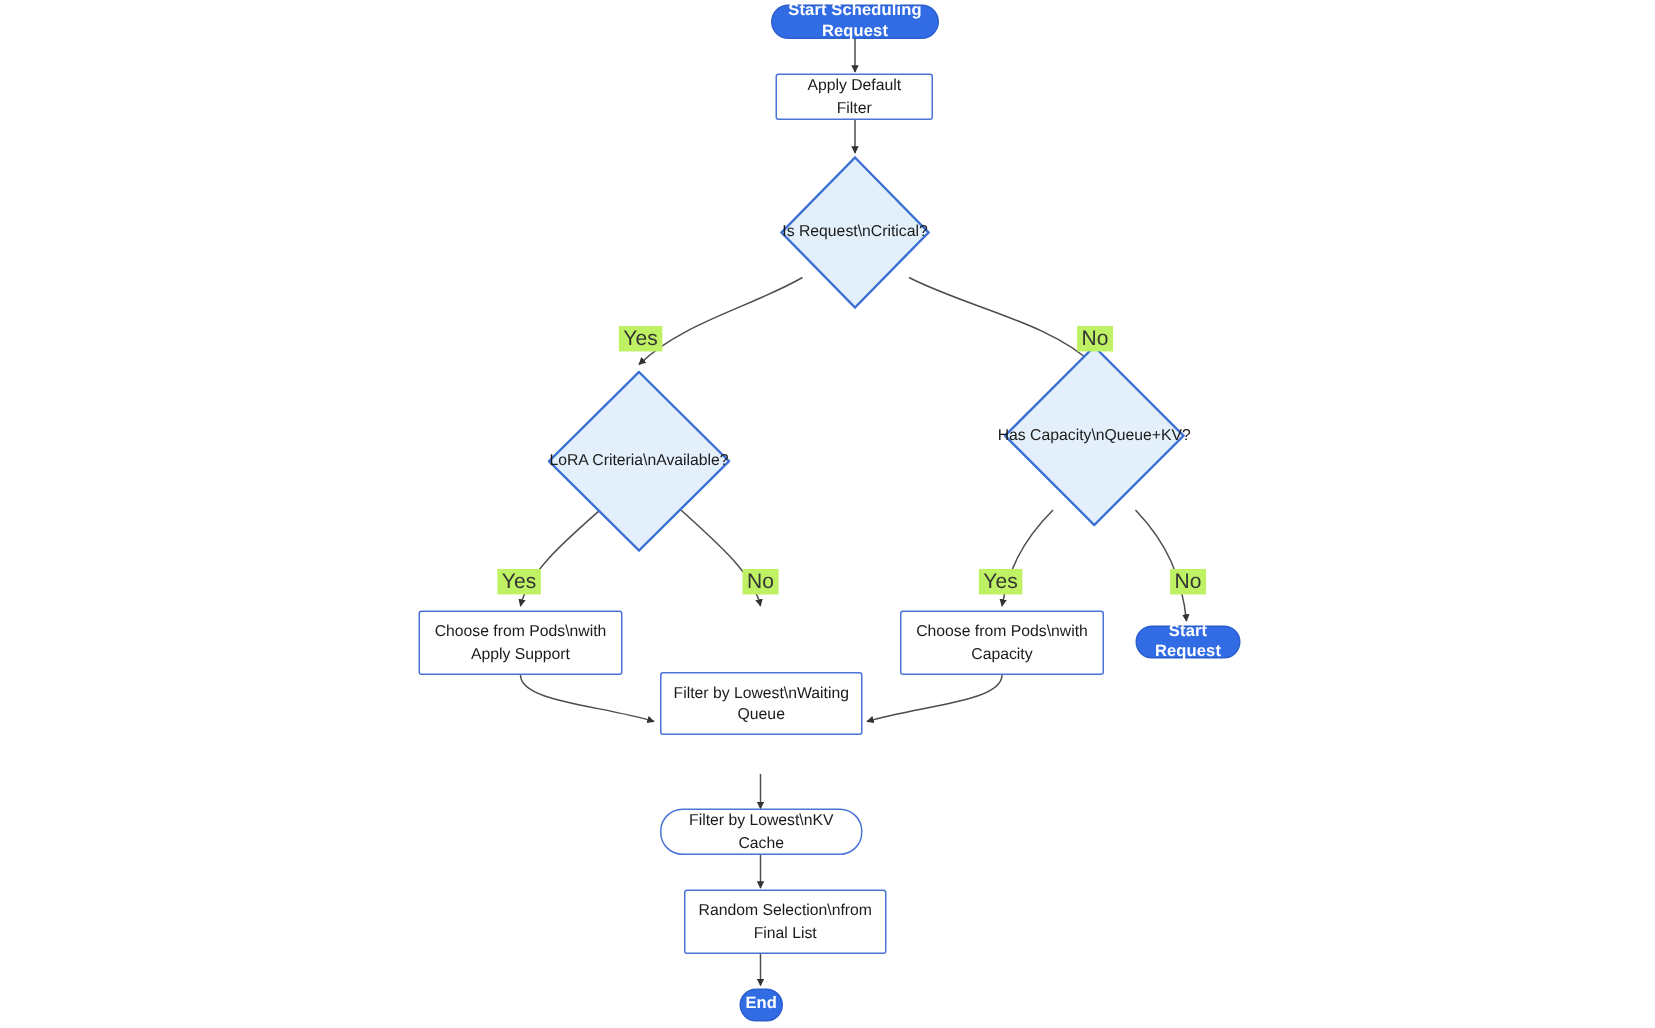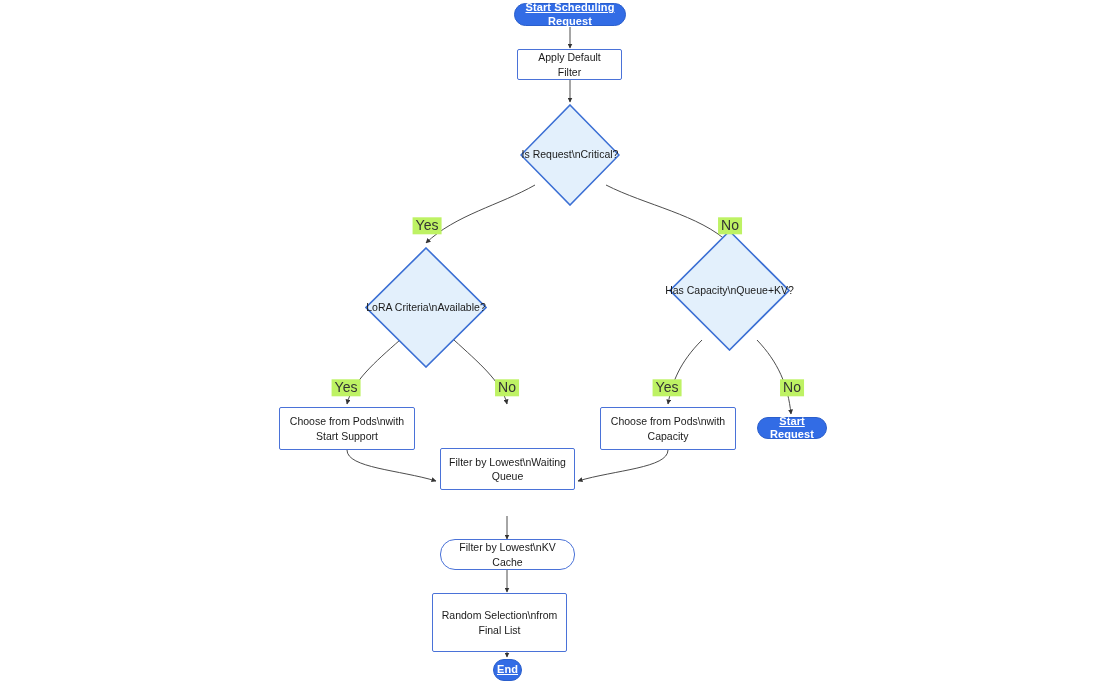--- a/index.html
+++ b/index.html
@@ -37,21 +37,20 @@
   
   .node.terminator {
     background: #326ce5;
     border: 1px solid #2b5fcc;
     border-radius: 999px;
     color: #ffffff;
     font-size: 11px;
     font-weight: bold;
     letter-spacing: 0.1px;
     line-height: 1.2;
-    text-decoration: underline;
   }
   
   .node.process {
     background: #ffffff;
     border: 1.4px solid #4a72d8;
     border-radius: 2px;
     color: #1a1a1a;
     font-size: 10.5px;
     line-height: 1.38;
   }
@@ -158,21 +157,21 @@
   <div class="node decision" style="left:669px; top:230px; width:121px; height:121px;">
     <svg class="diamond-shape" viewBox="0 0 121 121" preserveAspectRatio="none">
       <polygon points="60.5,1 120,60.5 60.5,120 1,60.5" fill="#e3f0fc" stroke="#3b6fd4" stroke-width="1.6"></polygon>
     </svg>
     <span class="label">Has Capacity\nQueue+KV?</span>
   </div>
 
   <div class="node process" style="left:279px; top:407px; width:136px; height:43px;">
     <span class="label">
       <span>Choose from Pods\nwith</span><br>
-      <span>Start Support</span>
+      <span>Apply Support</span>
     </span>
   </div>
 
 
   <div class="node process" style="left:600px; top:407px; width:136px; height:43px;">
     <span class="label">
       <span>Choose from Pods\nwith</span><br>
       <span>Capacity</span>
     </span>
   </div>
@@ -185,21 +184,21 @@
     <span class="label">
       <span>Filter by Lowest\nWaiting</span><br>
       <span>Queue</span>
     </span>
   </div>
 
   <div class="node process" style="left:440px; top:539px; width:135px; height:31px;border-radius:15px;">
     <span class="label">Filter by Lowest\nKV Cache</span>
   </div>
 
-  <div class="node process" style="left:432px; top:593px; width:135px; height:59px;">
+  <div class="node process" style="left:456px; top:593px; width:135px; height:43px;">
     <span class="label">
       <span>Random Selection\nfrom</span><br>
       <span>Final List</span>
     </span>
   </div>
 
   <div class="node terminator" style="left:493px; top:659px; width:29px; height:22px;">
     <span class="label">End</span>
   </div>
 

